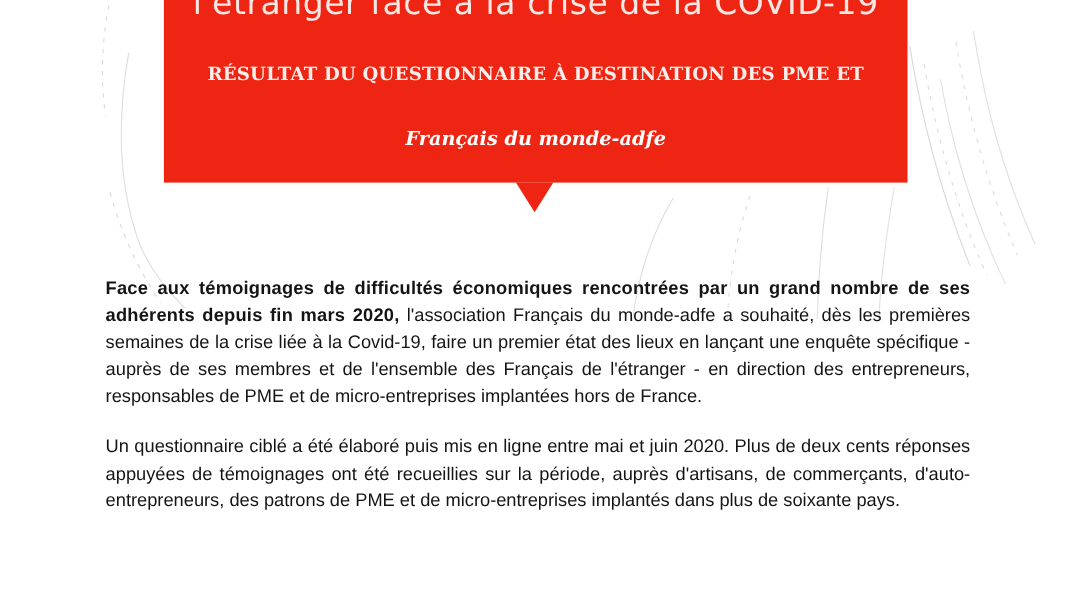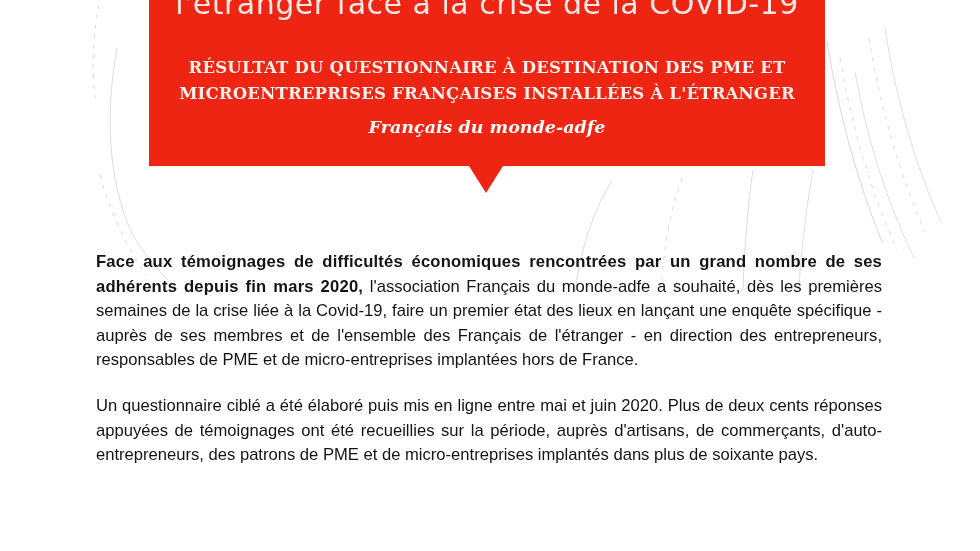--- a/index.html
+++ b/index.html
@@ -117,21 +117,20 @@
     <path d="M 840 58 C 852 128 871 192 897 250" stroke="#dcdcdc" stroke-width="1" fill="none" stroke-dasharray="4 6"></path>
     <path d="M 855 72 C 867 140 887 202 914 258" stroke="#e0e0e0" stroke-width="1" fill="none"></path>
     <path d="M 869 38 C 879 100 897 168 925 232" stroke="#dcdcdc" stroke-width="1" fill="none" stroke-dasharray="4 6"></path>
     <path d="M 885 28 C 894 88 912 158 941 222" stroke="#e0e0e0" stroke-width="1" fill="none"></path>
   </svg>
 
   <div class="banner">
     <div class="banner-title">l'étranger face à la crise de la COVID-19</div>
     <div class="banner-subtitle">
       <div>RÉSULTAT  DU QUESTIONNAIRE À DESTINATION DES PME ET</div>
-      <div>MICROENTREPRISES FRANÇAISES INSTALLÉES À L'ÉTRANGER</div>
     </div>
     <div class="banner-org">Français du monde-adfe</div>
   </div>
 
   <div class="pointer"></div>
 
   <div class="content">
     <p class="para"><span class="bold">Face aux témoignages de difficultés économiques rencontrées par un grand nombre de ses adhérents depuis fin mars 2020,</span><span> l'association Français du monde-adfe a souhaité, dès les premières semaines de la crise liée à la Covid-19, faire un premier état des lieux en lançant une enquête spécifique - auprès de ses membres et de l'ensemble des Français de l'étranger - en direction des entrepreneurs, responsables de PME et de micro-entreprises implantées hors de France.</span></p>
     <p class="para">Un questionnaire ciblé a été élaboré puis mis en ligne entre mai et juin 2020. Plus de deux cents réponses appuyées de témoignages ont été recueillies sur la période, auprès d'artisans, de commerçants, d'auto-entrepreneurs, des patrons de PME et de micro-entreprises implantés dans plus de soixante pays.</p>
   </div>

